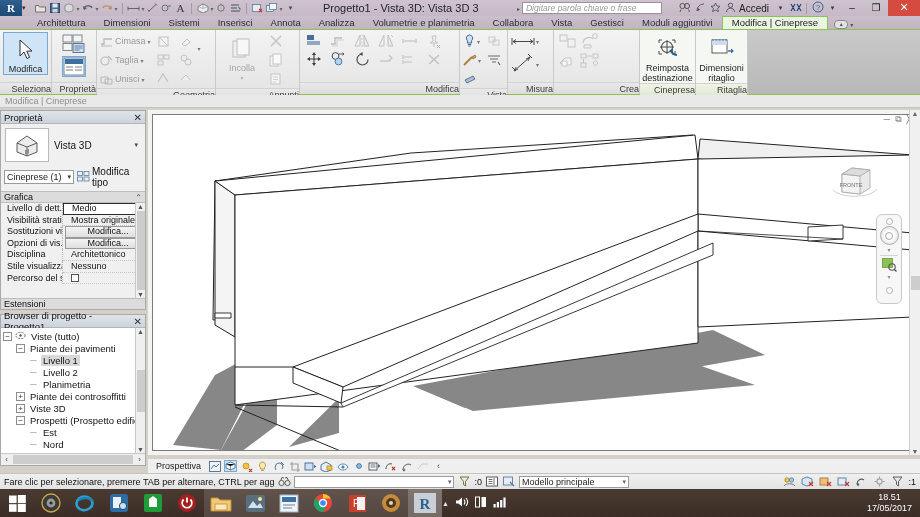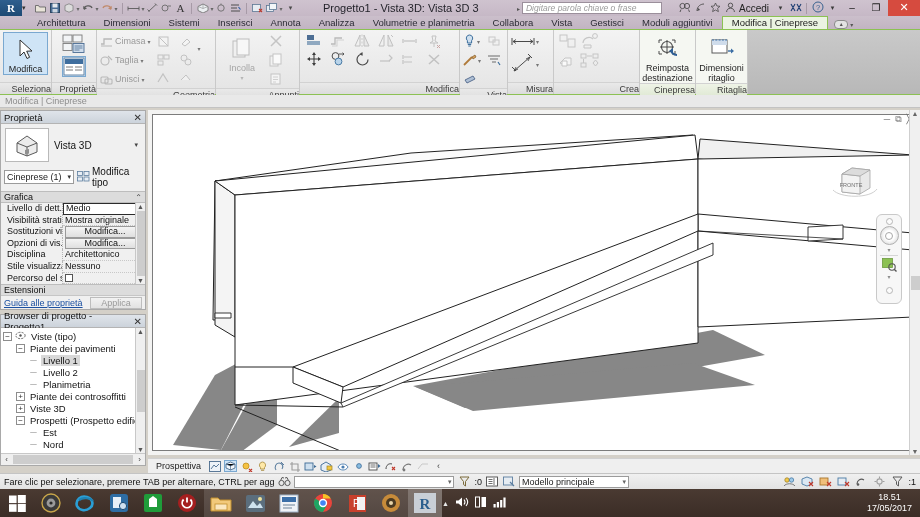--- a/index.html
+++ b/index.html
@@ -138,21 +138,21 @@
     display:flex; align-items:center; padding:0 3px; font-size:9px; color:#111;
   }
   .grid-head .gh-r { margin-left:auto; font-size:8px; color:#444; }
   .prop-list { flex:1; overflow:hidden; position:relative; background:#f0f0f0; }
   .prow { display:flex; height:11.6px; align-items:stretch; }
   .pname {
     width:62px; font-size:9px; color:#111; padding-left:6px; line-height:11.6px;
     border-right:1px dotted #b5b5b5; overflow:hidden; white-space:nowrap;
   }
   .pval {
-    flex:1; font-size:9px; line-height:11.6px; padding-left:2px; color:#111;
+    flex:1; font-size:9px; line-height:11.6px; padding-left:8px; color:#111;
     border-bottom:1px dotted #c8c8c8; overflow:hidden; white-space:nowrap;
   }
   .pval.boxed { background:#fff; border:1px solid #2b2b2b; line-height:9.6px; }
   .pval.btn {
     background:linear-gradient(#f4f4f4,#dfdfdf); border:1px solid #9a9a9a;
     text-align:center; line-height:9.6px; margin:0 2px;
   }
   .pval .chk {
     display:inline-block; width:8px; height:8px; background:#fff; border:1px solid #555;
     margin-top:1.5px;
@@ -927,42 +927,38 @@
       </div>
       <div class="pscroll">
         <span>▲</span>
         <span class="pthumb"></span>
         <span>▼</span>
       </div>
     </div>
 
     <div class="estens">Estensioni</div>
 
-    <div class="props-foot">
-      <span class="link">Guida alle proprietà</span>
-      <span class="applica">Applica</span>
-    </div>
   </div>
 
   <div class="browser">
     <div class="palette-head">
       <span>Browser di progetto - Progetto1</span>
       <span class="x">✕</span>
     </div>
     <div class="tree">
 
       <div class="tnode" style="padding-left:0px;">
         <span class="exp">−</span>
         <span style="margin-right:3px;">
           <svg width="11" height="9" viewBox="0 0 11 9">
               <ellipse cx="5.5" cy="4.5" rx="4.6" ry="3.2" fill="none" stroke="#555" stroke-width="0.9" stroke-dasharray="2,1.2"></ellipse>
               <circle cx="5.5" cy="4.5" r="1.2" fill="#555"></circle>
             </svg>
         </span>
-        <span class="tlabel">Viste (tipo)</span>
+        <span class="tlabel">Viste (tutto)</span>
       </div>
 
       <div class="tnode" style="padding-left:13px;">
         <span class="exp">−</span>
         <span class="tlabel">Piante dei pavimenti</span>
       </div>
 
       <div class="tnode sel" style="padding-left:26px;">
         <span class="dash">─</span>
         <span class="tlabel">Livello 1</span>

